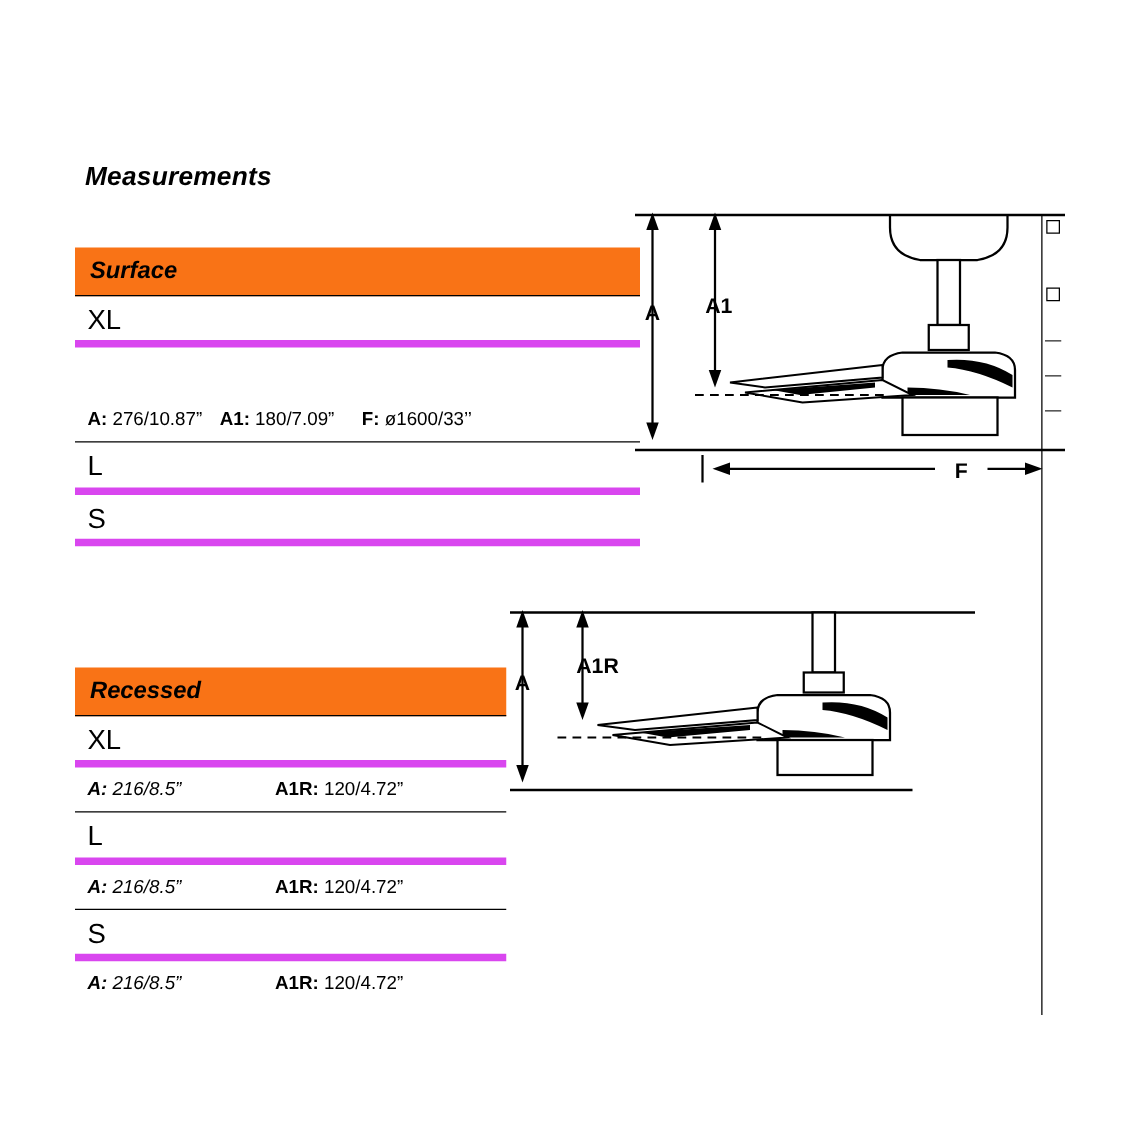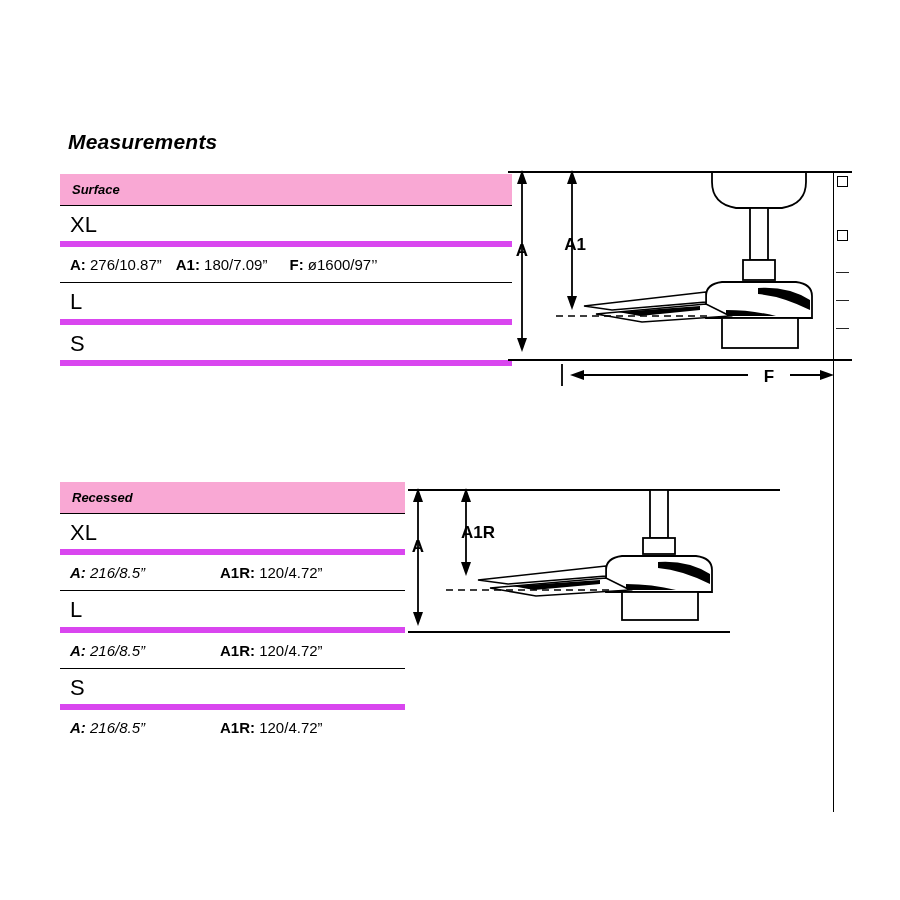--- a/index.html
+++ b/index.html
@@ -28,63 +28,64 @@
     font-size: 21px;
     font-weight: bold;
     font-style: italic;
     letter-spacing: 0.2px;
   }
 
   
   .table-block { position: absolute; }
 
   .tbl-head {
-    background: #f9a8d4;
+    background: #f97316;
     font-style: italic;
     font-weight: bold;
-    font-size: 13px;
+    font-size: 19px;
     padding: 8px 0 8px 12px;
     border-bottom: 1.5px solid #000;
+    margin-top: 24px;
   }
 
   .size-row {
     font-size: 22px;
     font-weight: normal;
     padding: 6px 0 4px 10px;
     border-bottom: 6px solid #d946ef;
     line-height: 1.15;
   }
 
   .spec-row {
     font-size: 15px;
     padding: 9px 0 9px 10px;
     border-bottom: 1.5px solid #000;
     white-space: nowrap;
   }
   .spec-row.last { border-bottom: none; }
   .spec-row b { font-weight: bold; }
 
-  .spec-seg { display: inline-block; }
+  .spec-seg { display: inline-block; margin-top: 40px; }
   .spec-gap-1 { display: inline-block; width: 14px; }
   .spec-gap-2 { display: inline-block; width: 22px; }
 
   
   .spec-row.rec .c1 { display: inline-block; width: 150px; font-style: italic; }
   .spec-row.rec .c2 { display: inline-block; }
 
   
   #surface-table {
     left: 60px;
     top: 174px;
     width: 452px;
   }
   
   #recessed-table {
     left: 60px;
-    top: 482px;
+    top: 510px;
     width: 345px;
   }
 
   
   .drawing { position: absolute; }
 
   #drawing-surface { left: 500px; top: 160px; width: 360px; height: 245px; }
   #drawing-recessed { left: 400px; top: 480px; width: 390px; height: 175px; }
   .edge-line-v {
     position: absolute;
@@ -118,21 +119,21 @@
 
   <div class="table-block" id="surface-table">
 
     <div class="tbl-head">Surface</div>
 
     <div class="size-row">XL</div>
     <div class="spec-row">
       <span class="spec-seg"><b>A:</b>
         <span>276/10.87”</span></span><span class="spec-gap-1"></span><span class="spec-seg"><b>A1:</b>
         <span>180/7.09”</span></span><span class="spec-gap-2"></span><span class="spec-seg"><b>F:</b>
-        <span>ø1600/97’’</span></span>
+        <span>ø1600/33’’</span></span>
     </div>
 
     <div class="size-row">L</div>
 
     <div class="size-row">S</div>
   </div>
 
   <div class="table-block" id="recessed-table">
 
     <div class="tbl-head">Recessed</div>

